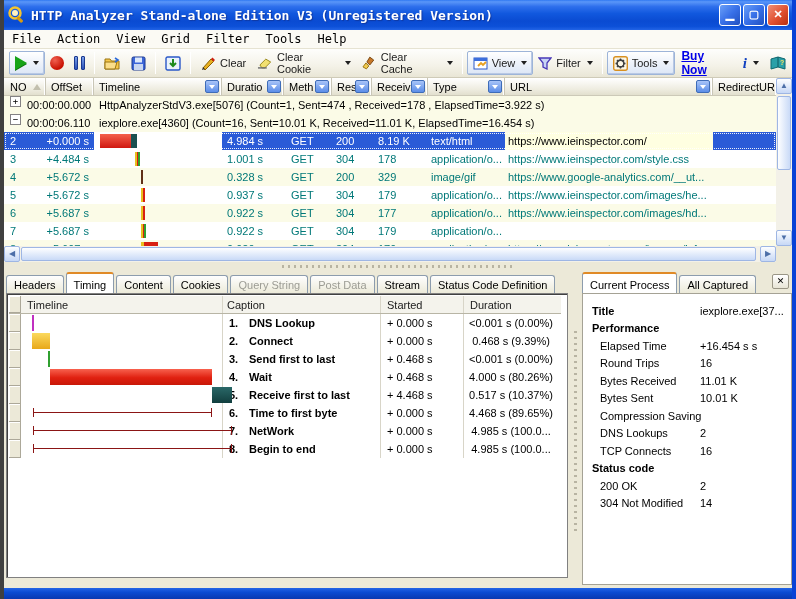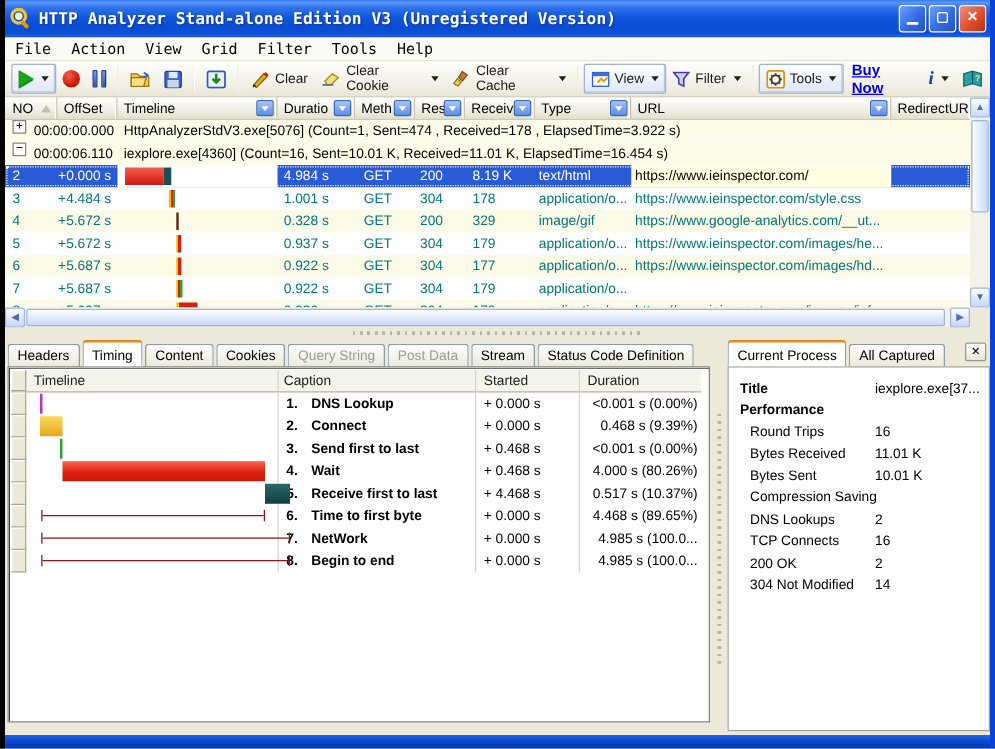--- a/index.html
+++ b/index.html
@@ -1,17 +1,17 @@
 <!DOCTYPE html>
 <html><head>
 <meta charset="utf-8">
 <style>
   html,body{margin:0;padding:0;background:#6B7F9E;}
   *{box-sizing:border-box;}
-  .win{position:relative;width:796px;height:599px;font-family:"Liberation Sans",sans-serif;background:#ECE9D8;overflow:hidden;border-left:4px solid #000000;border-right:4px solid #0842D6;}
+  .win{position:relative;width:796px;height:599px;font-family:"Liberation Sans",sans-serif;background:#ECE9D8;overflow:hidden;border-left:4px solid #404040;border-right:4px solid #0842D6;}
   .abs{position:absolute;}
 
   
   .titlebar{left:-4px;top:0;width:796px;height:30px;background:linear-gradient(180deg,#3078F2 0%,#5A96F8 6%,#2E6FEC 22%,#1158DE 45%,#0A4BD2 70%,#0C50D8 88%,#2264E6 100%);display:flex;align-items:center;}
   .app-icon{width:20px;height:20px;margin:0 4px 0 7px;}
   .title-text{color:#fff;font-family:"DejaVu Sans Mono",monospace;font-weight:bold;font-size:13px;text-shadow:1px 1px 1px #1038A0;white-space:nowrap;}
   .winbtns{position:absolute;right:7px;top:4px;display:flex;gap:2px;}
   .wbtn{width:22px;height:22px;border:1px solid #fff;border-radius:3px;color:#fff;font-size:11px;line-height:19px;text-align:center;font-weight:bold;}
   .wbtn.min,.wbtn.max{background:linear-gradient(135deg,#6AA0F8 0%,#3870E8 50%,#2050C0 100%);}
   .wbtn.close{background:linear-gradient(135deg,#F09078 0%,#E05030 55%,#B83010 100%);}
@@ -86,21 +86,21 @@
   .bpanel-l{left:0;top:271px;width:566px;height:317px;background:#ECE9D8;}
   .lframe{position:absolute;left:2px;top:22px;width:562px;height:285px;background:#fff;border:1px solid #808080;box-shadow:inset 1px 1px 0 #404040;}
   .tgrid{position:absolute;left:2px;top:2px;width:552px;}
   .thead{display:flex;height:18px;background:#F4F3EC;border-bottom:1px solid #B8B5A5;font-size:11px;color:#202020;line-height:18px;}
   .trow{display:flex;height:18px;line-height:18px;font-size:11px;color:#000;position:relative;}
   .tg0{width:12px;background:#ECE9D8;border-right:1px solid #ACA899;border-bottom:1px solid #ACA899;box-shadow:inset 1px 1px 0 #fff;}
   .tg1{width:202px;position:relative;border-right:1px solid #D8D5C8;}
   .tg2{width:158px;padding-left:6px;border-right:1px solid #D8D5C8;font-weight:bold;display:flex;}
   .tg2 .num{width:20px;}
   .tg3{width:83px;padding-left:6px;border-right:1px solid #D8D5C8;}
-  .tg4{width:97px;text-align:right;padding-right:3px;overflow:hidden;white-space:nowrap;}
+  .tg4{width:97px;text-align:center;padding-right:3px;overflow:hidden;white-space:nowrap;}
   .thead .tg2{font-weight:normal;padding-left:4px;}
   .bar{position:absolute;top:1px;height:16px;}
   .spanline{position:absolute;top:4px;height:9px;border-left:1px solid #8B1515;border-right:1px solid #8B1515;background:linear-gradient(#8B1515,#8B1515) center/100% 1px no-repeat;}
 
   
   .bpanel-r{left:578px;top:271px;width:210px;height:317px;background:#ECE9D8;}
   .rframe{position:absolute;left:0;top:22px;width:210px;height:292px;background:#fff;border:1px solid #A5A295;}
   .closeb{position:absolute;right:3px;top:3px;width:17px;height:15px;border:1px solid #9A9686;background:linear-gradient(180deg,#FFFFFF,#E8E5D6);text-align:center;line-height:13px;font-size:9px;color:#000;border-radius:2px;}
   .prow{display:flex;height:17.5px;align-items:center;font-size:11px;color:#000;}
   .prow .lab{padding-left:8px;white-space:nowrap;}
@@ -579,20 +579,24 @@
     <div class="rframe">
       <div class="pbody">
         <div class="prow sect">
             <span class="lab">Title</span>
             <span class="val">iexplore.exe[37...</span>
           </div>
         <div class="prow sect">
             <span class="lab">Performance</span>
           </div>
         <div class="prow ind">
+            <span class="lab">Elapsed Time</span>
+            <span class="val">+16.454 s s</span>
+          </div>
+        <div class="prow ind">
             <span class="lab">Round Trips</span>
             <span class="val">16</span>
           </div>
         <div class="prow ind">
             <span class="lab">Bytes Received</span>
             <span class="val">11.01 K</span>
           </div>
         <div class="prow ind">
             <span class="lab">Bytes Sent</span>
             <span class="val">10.01 K</span>
@@ -602,20 +606,23 @@
             <span class="val"></span>
           </div>
         <div class="prow ind">
             <span class="lab">DNS Lookups</span>
             <span class="val">2</span>
           </div>
         <div class="prow ind">
             <span class="lab">TCP Connects</span>
             <span class="val">16</span>
           </div>
+        <div class="prow sect">
+            <span class="lab">Status code</span>
+          </div>
         <div class="prow ind">
             <span class="lab">200 OK</span>
             <span class="val">2</span>
           </div>
         <div class="prow ind">
             <span class="lab">304 Not Modified</span>
             <span class="val">14</span>
           </div>
       </div>
     </div>

